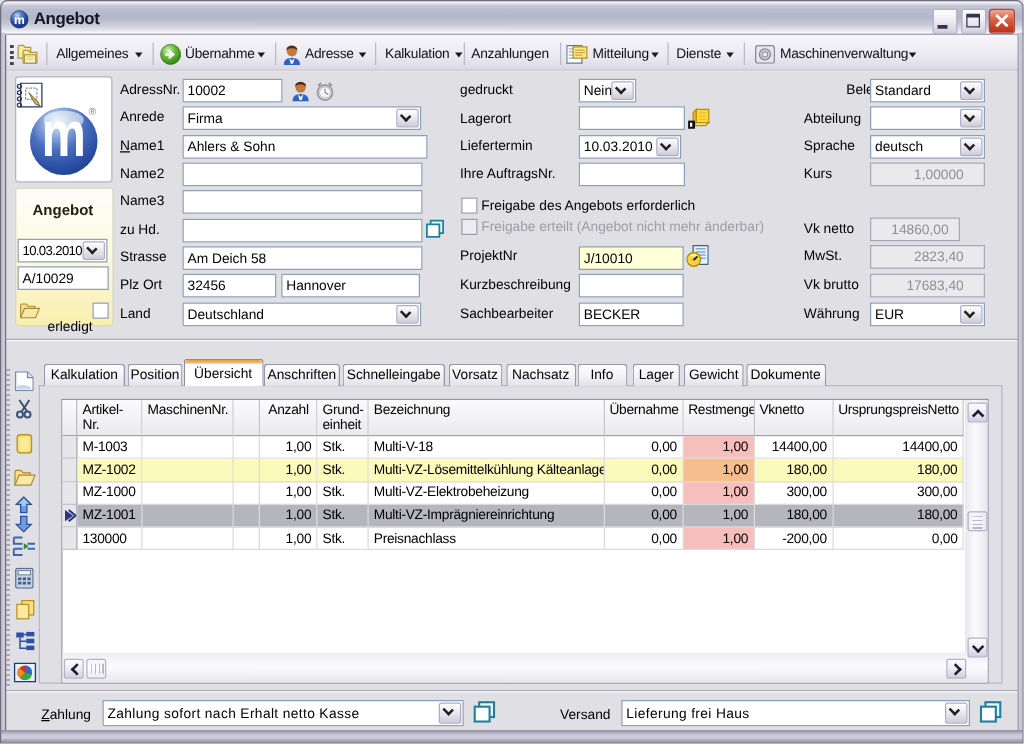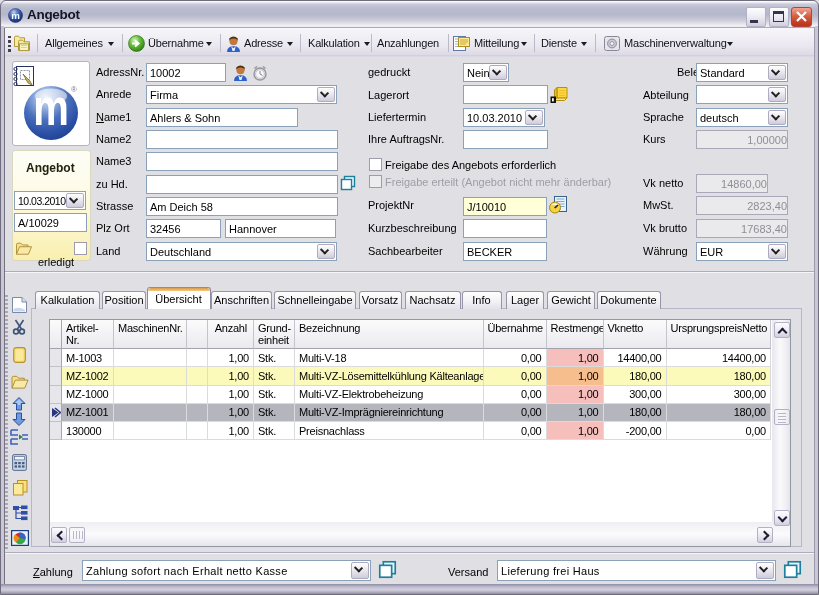--- a/index.html
+++ b/index.html
@@ -3,21 +3,21 @@
 <style>
 html,body{margin:0;padding:0;background:#f4f4f4;}
 #win{position:relative;width:819px;height:595px;overflow:hidden;
  font-family:"Liberation Sans",sans-serif;font-size:11px;color:#000;
  background:#E0DFE3;}
 .abs{position:absolute;}
 .lb{position:absolute;font-size:11px;white-space:nowrap;line-height:13px;}
 .inp{position:absolute;box-sizing:border-box;background:#fff;border:1px solid #8BA0B9;height:19px;
  font-size:11px;line-height:16px;padding:1px 3px 0;white-space:nowrap;overflow:hidden;}
 .dis{position:absolute;box-sizing:border-box;background:#EAEAED;border:1px solid #AAA7B8;height:19px;
- font-size:11px;line-height:16px;padding:1px 0 0;color:#8E8E96;text-align:right;white-space:nowrap;}
+ font-size:11px;line-height:16px;padding:1px 16px 0;color:#8E8E96;text-align:right;white-space:nowrap;}
 .btn{position:absolute;right:1px;top:1px;bottom:1px;width:16px;
  background:linear-gradient(#FEFEFE,#EDEBF2 40%,#D5D2E0 90%,#CCC9D9);
  border:1px solid #AFACC2;border-radius:2px;}
 .chv{position:absolute;width:5px;height:4px;border-right:2px solid #21201C;border-bottom:2px solid #21201C;
  transform:rotate(45deg);left:3px;top:2px;}
 .ck{position:absolute;box-sizing:border-box;width:13px;height:13px;background:#fff;border:1px solid #9D9BAC;}
 .sep{position:absolute;width:1px;top:34px;height:18px;background:#BCB9C8;}
 .ti{position:absolute;font-size:11px;white-space:nowrap;color:#101018;letter-spacing:-0.2px;}
 .da{position:absolute;width:0;height:0;border-left:3.5px solid transparent;border-right:3.5px solid transparent;border-top:4px solid #1A1A22;}
 .sbtn{position:absolute;box-sizing:border-box;background:linear-gradient(#FDFDFE,#EFEDF4 45%,#D8D5E3 90%,#CFCCDC);
@@ -175,21 +175,21 @@
 <div class="lb" style="left:96px;top:155px;">Name3</div>
 <div class="lb" style="left:96px;top:178px;">zu Hd.</div>
 <div class="lb" style="left:96px;top:200px;">Strasse</div>
 <div class="lb" style="left:96px;top:222px;">Plz Ort</div>
 <div class="lb" style="left:96px;top:245px;">Land</div>
 
 <div class="inp" style="left:146px;top:63px;width:80px;">10002</div>
 <div class="inp" style="left:146px;top:85px;width:191px;">Firma<div class="btn">
         <div class="chv"></div>
       </div></div>
-<div class="inp" style="left:146px;top:108px;width:152px;">Ahlers &amp; Sohn</div>
+<div class="inp" style="left:146px;top:108px;width:196px;">Ahlers &amp; Sohn</div>
 <div class="inp" style="left:146px;top:130px;width:192px;"></div>
 <div class="inp" style="left:146px;top:152px;width:192px;"></div>
 <div class="inp" style="left:146px;top:175px;width:192px;"></div>
 <div class="inp" style="left:146px;top:197px;width:192px;">Am Deich 58</div>
 <div class="inp" style="left:146px;top:219px;width:75px;">32456</div>
 <div class="inp" style="left:225px;top:219px;width:111px;">Hannover</div>
 <div class="inp" style="left:146px;top:242px;width:191px;">Deutschland<div class="btn">
         <div class="chv"></div>
       </div></div>
 

